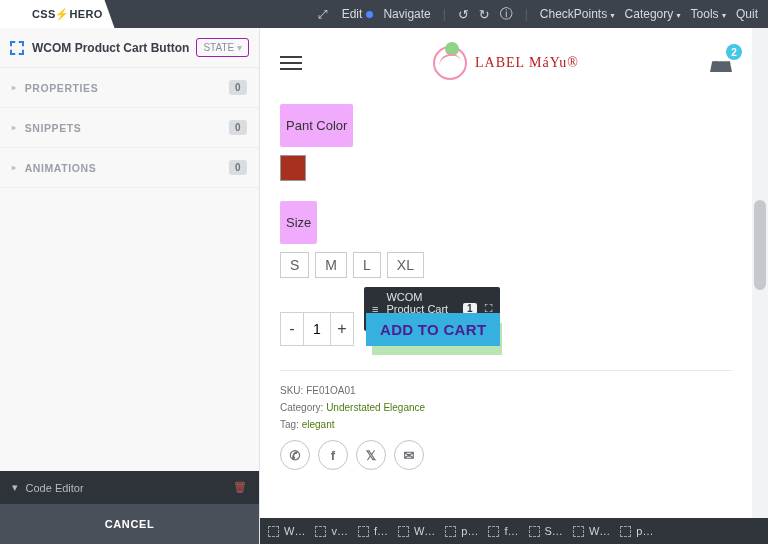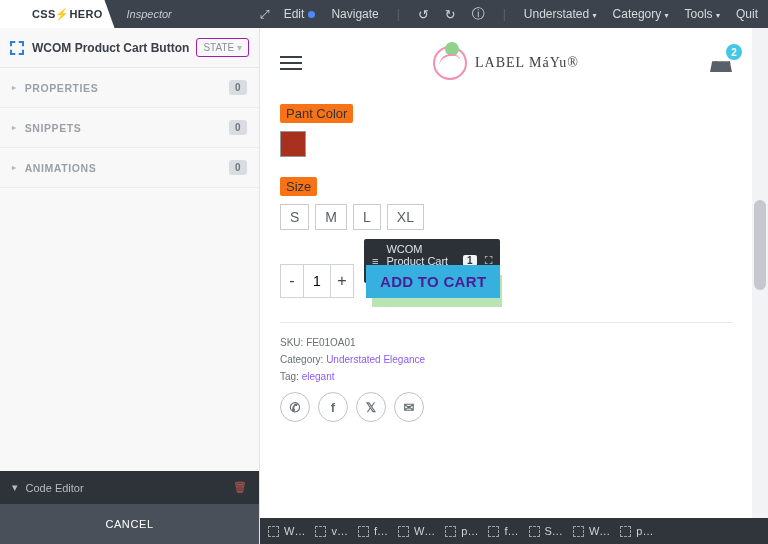--- a/index.html
+++ b/index.html
@@ -3,110 +3,107 @@
 <meta charset="utf-8">
 <style>
   * { box-sizing: border-box; margin: 0; padding: 0; }
   body { font-family: -apple-system, BlinkMacSystemFont, "Segoe UI", Arial, sans-serif; background: #fff; width: 768px; height: 544px; overflow: hidden; position: relative; }
 
   
   .topbar { height: 28px; background: #3c434c; display: flex; align-items: center; color: #cfd3d8; font-size: 11px; margin-left: 20px; }
   .tab-active { background: #fff; color: #2e3640; font-weight: 700; padding: 0 12px; height: 28px; display: flex; align-items: center; clip-path: polygon(0 0, calc(100% - 10px) 0, 100% 100%, 0 100%); letter-spacing: .3px; }
   .tab-inactive { color: #c6c9cd; font-style: italic; padding: 0 12px; height: 28px; display: flex; align-items: center; cursor: pointer; }
   .expand-icon { margin-left: auto; margin-right: 14px; cursor: pointer; color:#cfd3d8; font-size:12px;}
-  .topbar .menu { display:flex; align-items:center; gap:16px; font-size:12px; color:#d7dadd;}
+  .topbar .menu { display:flex; align-items:center; gap:10px; font-size:12px; color:#d7dadd;}
   .topbar .dot { display:inline-block; width:7px; height:7px; border-radius:50%; background:#4f87ff; margin-left:4px;}
   .topbar .sep { color:#5a626c; margin:0 2px;}
   .icon-btn { cursor:pointer; color:#cfd3d8; font-size:13px; }
 
   
   .left { position:absolute; top:28px; left:0; width:260px; bottom:0; background:#f8f8f9; border-right:1px solid #e1e3e6; display:flex; flex-direction:column;}
   .sel-header { display:flex; align-items:center; padding:10px 10px; border-bottom:1px solid #e7e9eb;}
   .sel-target { width:14px; height:14px; border:2px dashed #2f7de1; margin-right:8px;}
   .sel-name { font-size:12px; font-weight:600; color:#3a4048; flex:1;}
   .state-btn { font-size:10px; color:#8a8f96; border:1px solid #a21caf; border-radius:3px; padding:3px 6px; cursor:pointer;}
   .state-btn::after { content:" \25BE"; color:#b6bac0;}
   .acc-item { display:flex; align-items:center; padding:12px 12px; border-bottom:1px solid #eceef0; font-size:10.5px; letter-spacing:.6px; color:#9aa0a7; font-weight:600; cursor:pointer;}
   .acc-caret { font-size:8px; color:#b9bdc2; margin-right:8px;}
   .acc-badge { margin-left:auto; background:#d9dce0; color:#6f757c; font-size:10px; min-width:18px; height:15px; border-radius:3px; display:flex; align-items:center; justify-content:center; padding:0 4px;}
   .left-footer { margin-top:auto; }
   .code-row { display:flex; align-items:center; background:#2e333a; color:#b7bbc0; font-size:11px; padding:10px 12px;}
   .code-row .trash { margin-left:auto; color:#c0574f; cursor:pointer;}
   .btn-row { display:flex; height:40px;}
-  .btn-row button { flex:1; border:none; color:#fff; font-size:11px; letter-spacing:.6px; font-weight:400; cursor:pointer;}
+  .btn-row button { flex:1; border:none; color:#fff; font-size:11px; letter-spacing:.6px; font-weight:700; cursor:pointer;}
   .btn-cancel { background:#4a5059;}
   .btn-save { background:#1f6fd6;}
 
   
   .preview { position:absolute; top:28px; left:260px; right:16px; bottom:26px; background:#fff;}
   .site-header { display:flex; align-items:center; justify-content:space-between; padding:18px 20px 8px;}
   .hamburger span { display:block; width:22px; height:2px; background:#3a3f44; margin:4px 0;}
   .logo-wrap { display:flex; align-items:center; gap:8px;}
   .logo-mark { width:34px; height:34px; border:2px solid #f48fb1; border-radius:50%; position:relative;}
   .logo-mark::before { content:""; position:absolute; top:-6px; left:10px; width:14px; height:14px; background:#8fd28a; border-radius:50%;}
   .logo-mark::after { content:""; position:absolute; top:6px; left:4px; width:22px; height:14px; border-top:2px solid #f48fb1; border-radius:10px 10px 0 0; transform:rotate(-15deg);}
-  .logo-text { font-size:14px; font-family: Georgia, serif; letter-spacing:1px; color:#404040;}
+  .logo-text { font-size:14px; font-family: Georgia, serif; letter-spacing:1px; color:#b91c1c;}
   .cart-wrap { position:relative;}
   .cart-icon { width:22px; height:18px; background:#5a6069; clip-path: polygon(10% 40%, 90% 40%, 100% 100%, 0 100%);}
   .cart-icon::before { content:""; position:absolute; top:-4px; left:5px; width:12px; height:12px; border:2px solid #5a6069; border-bottom:none; border-radius:8px 8px 0 0;}
   .cart-badge { position:absolute; top:-10px; right:-10px; background:#44c6e5; color:#fff; font-size:10px; font-weight:700; width:16px; height:16px; border-radius:50%; display:flex; align-items:center; justify-content:center;}
 
   .content { padding:10px 20px 20px; font-size:13px; color:#555;}
-  .attr-label { display:inline-block; background:#f97316; color:#333; font-size:13px; padding:2px 6px; border-radius:2px; margin-top:6px;}
+  .attr-label { display:inline-block; background:#f0abfc; color:#333; font-size:13px; padding:14px 6px; border-radius:2px; margin-top:6px;}
   .swatch { width:26px; height:26px; background:#a8301f; border:1px solid #999; margin-top:8px;}
   .sizes { display:flex; gap:6px; margin-top:8px;}
   .size-box { border:1px solid #c9ccce; padding:4px 9px; font-size:14px; color:#5a5f64; cursor:pointer;}
 
   .buy-row { display:flex; align-items:center; gap:12px; margin-top:34px; position:relative;}
   .qty { display:flex; border:1px solid #d0d3d6;}
   .qty button { width:22px; height:32px; border:none; background:#fff; color:#444; font-size:16px; cursor:pointer;}
   .qty input { width:28px; height:32px; border:none; border-left:1px solid #d0d3d6; border-right:1px solid #d0d3d6; text-align:center; font-size:14px;}
   .atc-wrap { position:relative;}
   .atc-shadow { position:absolute; left:6px; top:10px; width:130px; height:32px; background:#b9e5b2;}
   .atc { position:relative; background:#35b0df; color:#4c1d95; font-weight:700; font-size:15px; letter-spacing:.3px; border:none; padding:8px 14px; cursor:pointer;}
   .sel-overlay { position:absolute; top:-26px; left:-2px; background:#2c3138; color:#dfe2e5; font-size:11px; display:flex; align-items:center; gap:8px; padding:4px 8px; border-radius:2px;}
   .sel-overlay .cnt { background:#f2f2f2; color:#2c3138; font-size:10px; padding:0 4px; border-radius:2px; font-weight:700;}
   .sel-overlay .exp { font-size:11px;}
   .sel-overlay .hambg { font-size:11px;}
   
   hr.divider { border:none; border-top:1px solid #e6e8ea; margin:24px 0 14px;}
   .meta { font-size:10px; color:#6a6f74; margin:6px 0;}
-  .meta a { color:#8b5cf6; text-decoration:none;}
+  .meta a { color:#4d7c0f; text-decoration:none;}
   .share { display:flex; gap:8px; margin-top:10px;}
   .share-ic { width:30px; height:30px; border:1.5px solid #bfc3c7; border-radius:50%; display:flex; align-items:center; justify-content:center; font-size:13px; color:#6a6f74; cursor:pointer; font-weight:600;}
 
   
   .vscroll-track { position:absolute; top:28px; right:0; width:16px; bottom:26px; background:#f2f3f4;}
   .vscroll-thumb { position:absolute; right:2px; width:12px; background:#c5c8cc; border-radius:6px;}
 
   
   .crumbbar { position:absolute; left:260px; right:0; bottom:0; height:26px; background:#30353c; display:flex; align-items:center; color:#cfd3d8; font-size:11px; padding:0 8px; overflow:hidden;}
   .crumb { display:flex; align-items:center; gap:5px; margin-right:10px; cursor:pointer;}
   .target-ic { width:11px; height:11px; border:1.5px dashed #9aa0a6;}
 </style>
 </head>
 <body>
 
 <div class="topbar">
   <div class="tab-active">
       <span>CSS⚡HERO</span>
-    </div>
-  <div class="tab-inactive">
-      <span>Inspector</span>
     </div>
   <span class="expand-icon">⤢</span>
   <div class="menu">
     <span><span>Edit</span><span class="dot"></span></span>
     <span>Navigate</span>
     <span class="sep">|</span>
     <span class="icon-btn">↺</span>
     <span class="icon-btn">↻</span>
     <span class="icon-btn">ⓘ</span>
     <span class="sep">|</span>
-    <span><span>Understated</span> <small style="font-size:8px">▾</small></span>
+    <span><span>CheckPoints</span> <small style="font-size:8px">▾</small></span>
     <span><span>Category</span> <small style="font-size:8px">▾</small></span>
     <span><span>Tools</span> <small style="font-size:8px">▾</small></span>
     <span style="margin-right:10px">Quit</span>
   </div>
 </div>
 
 <div class="left">
   <div class="sel-header">
     <div class="sel-target"></div>
     <div class="sel-name">WCOM Product Cart Button</div>

